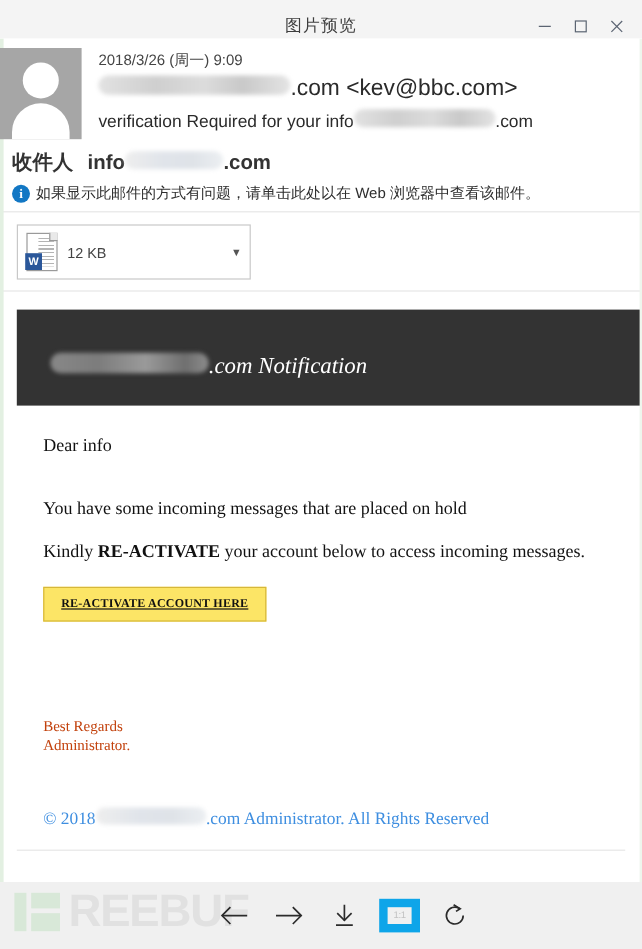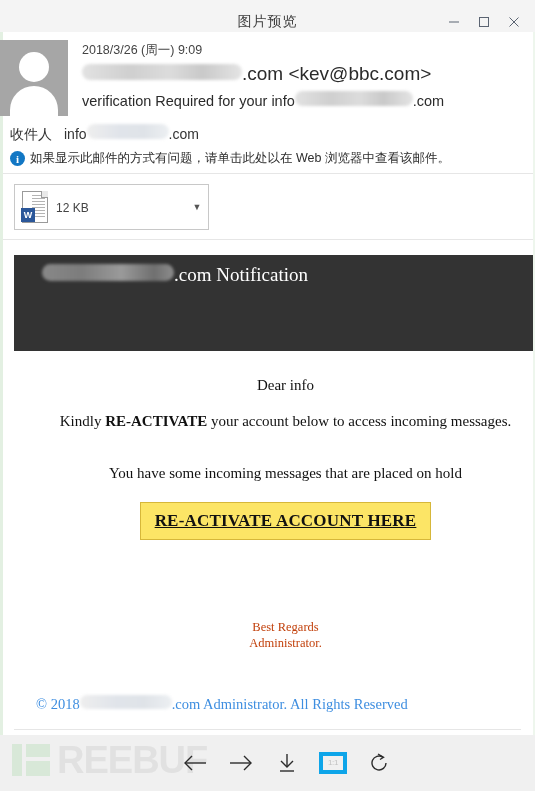--- a/index.html
+++ b/index.html
@@ -123,26 +123,27 @@
   }
   .mail-subject {
     font-size: 14.5px;
     color: #2b2b2b;
     margin-top: 6px;
     white-space: nowrap;
     display: flex;
     align-items: baseline;
   }
   .mail-to {
-    font-size: 14px;
+    font-size: 17px;
     color: #333;
     padding: 8px 0 0 10px;
     display: flex;
     align-items: baseline;
     white-space: nowrap;
+    font-weight: bold;
   }
   .mail-to .label { margin-right: 12px; color: #333; }
 
   
   .redact {
     display: inline-block;
     background: linear-gradient(90deg,#e2e2e2,#cfcfcf 30%,#dcdcdc 55%,#c9c9c9 75%,#e4e4e4);
     border-radius: 9px;
     vertical-align: middle;
     filter: blur(1.6px);
@@ -248,56 +249,57 @@
     font-size: 9px;
   }
 
   
   .email-body {
     font-family: "Liberation Serif", serif;
     padding: 0 0 0 0;
   }
   .banner {
     background: #333333;
-    height: 96px;
+    height: 80px;
     margin: 15px 0 0 14px;
     width: 521px;
     display: flex;
     align-items: flex-start;
-    padding: 9px 0 0 28px;
+    padding: 36px 0 0 28px;
+    font-style: italic;
   }
   .banner-title {
     color: #ffffff;
     font-size: 19px;
     display: flex;
     align-items: baseline;
     white-space: nowrap;
   }
-  .body-copy { padding: 0 0 0 36px; text-align: center; }
+  .body-copy { padding: 0 0 0 36px; }
   .greeting {
     font-size: 15px;
     color: #111;
     margin-top: 26px;
   }
   .para {
     font-size: 15px;
     color: #111;
     margin-top: 35px;
   }
   .para.tight { margin-top: 19px; }
   .para b { font-weight: bold; }
   .cta {
     display: inline-block;
     margin-top: 20px;
     background: #fce566;
     border: 1px solid #d6b73a;
     padding: 8px 14px 8px 14px;
     font-family: "Liberation Serif", serif;
     font-weight: bold;
-    font-size: 17px;
+    font-size: 10px;
     color: #111;
     letter-spacing: 0.2px;
   }
   .signature {
     font-size: 12.5px;
     color: #c2410c;
     margin-top: 80px;
     line-height: 1.25;
   }
   .footer {
@@ -371,21 +373,21 @@
     width: 46px;
     height: 40px;
     display: flex;
     align-items: center;
     justify-content: center;
     color: #2b2b2b;
   }
   .tool-btn.disabled { color: #c4c4c4; }
   .tool-btn svg { display: block; }
   .ratio-box {
-    border: 4px solid #0ea5e9;
+    border: 7px solid #0ea5e9;
     color: #c2c2c2;
     font-size: 8px;
     padding: 3px 5px;
     line-height: 1;
     letter-spacing: -0.3px;
   }
 </style>
 </head>
 <body>
 
@@ -466,24 +468,24 @@
   <div class="email-body">
     <div class="banner">
       <div class="banner-title">
         <span class="redact dark" style="width:132px;height:17px;"></span>
         <span>.com Notification</span>
       </div>
     </div>
 
     <div class="body-copy">
       <div class="greeting">Dear info</div>
+      <div class="para">You have some incoming messages that are placed on hold</div>
       <div class="para tight">
         <span>Kindly </span><b>RE-ACTIVATE</b><span> your account below to access incoming messages.</span>
       </div>
-      <div class="para">You have some incoming messages that are placed on hold</div>
       <a class="cta" href="#">RE-ACTIVATE ACCOUNT HERE</a>
 
       <div class="signature">
         <div>Best Regards</div>
         <div>Administrator.</div>
       </div>
 
       <div class="footer">
         <span>© 2018 </span>
         <span class="redact pale" style="width:92px;height:14px;"></span>

